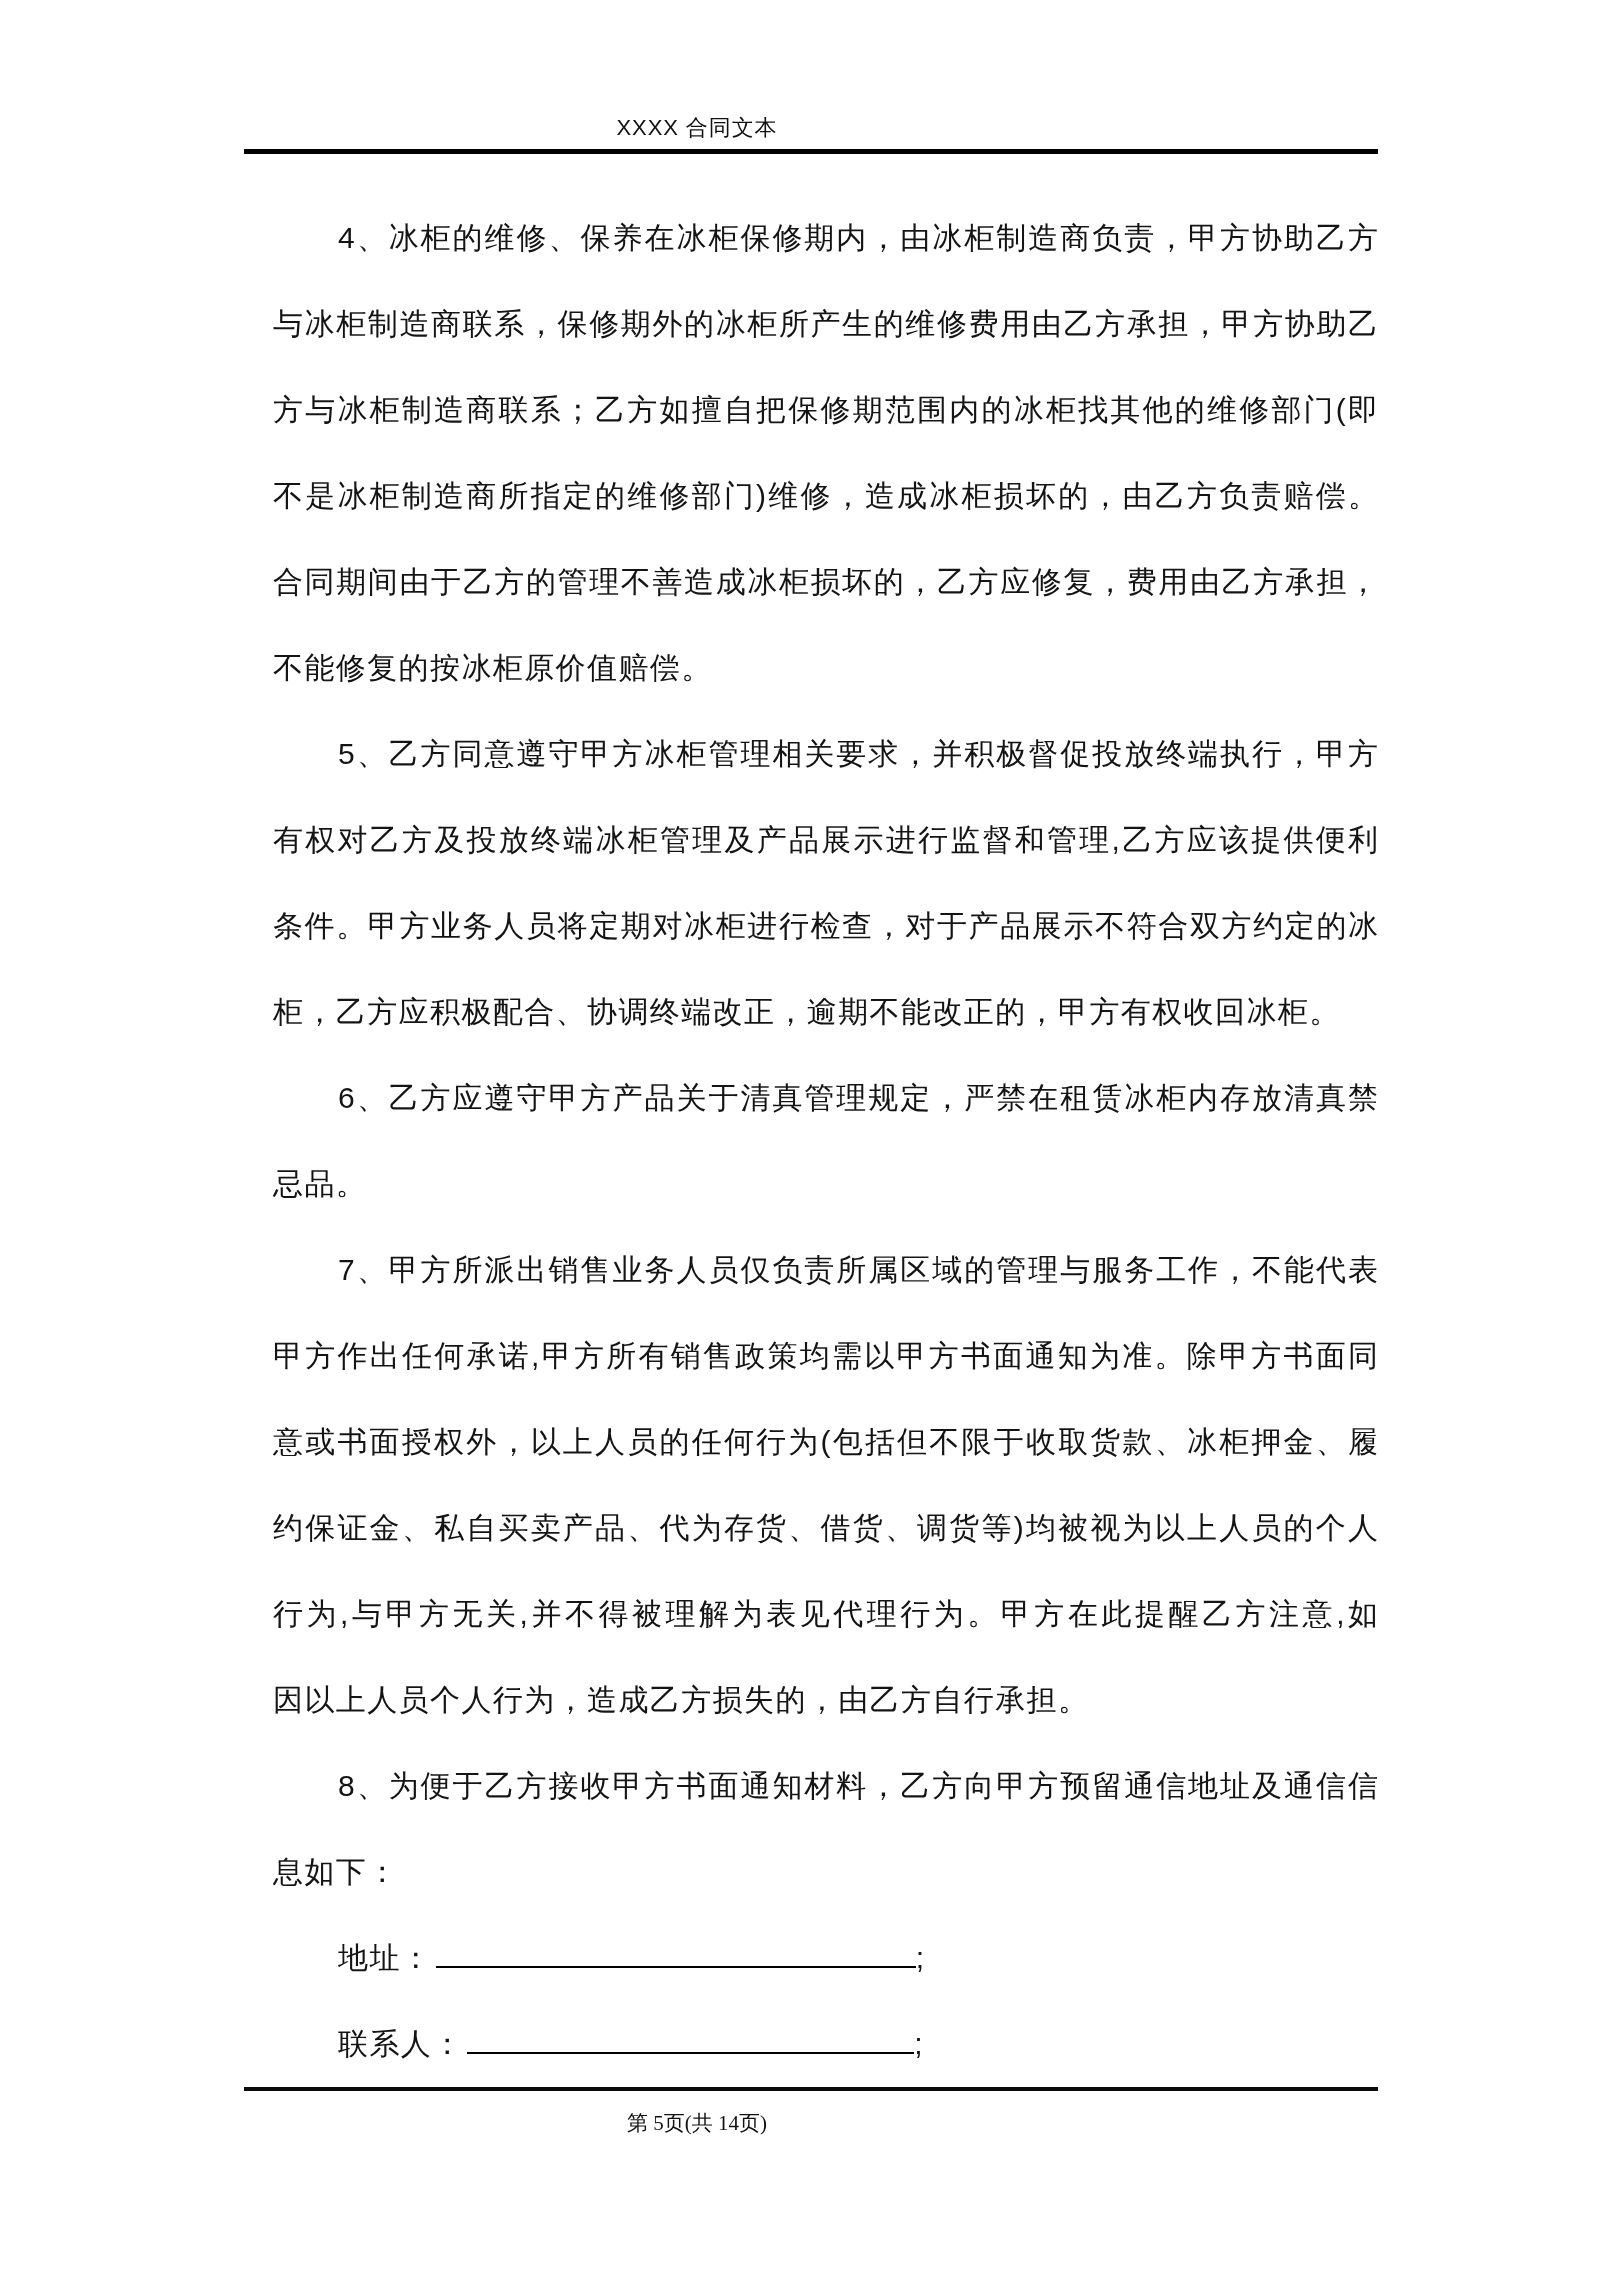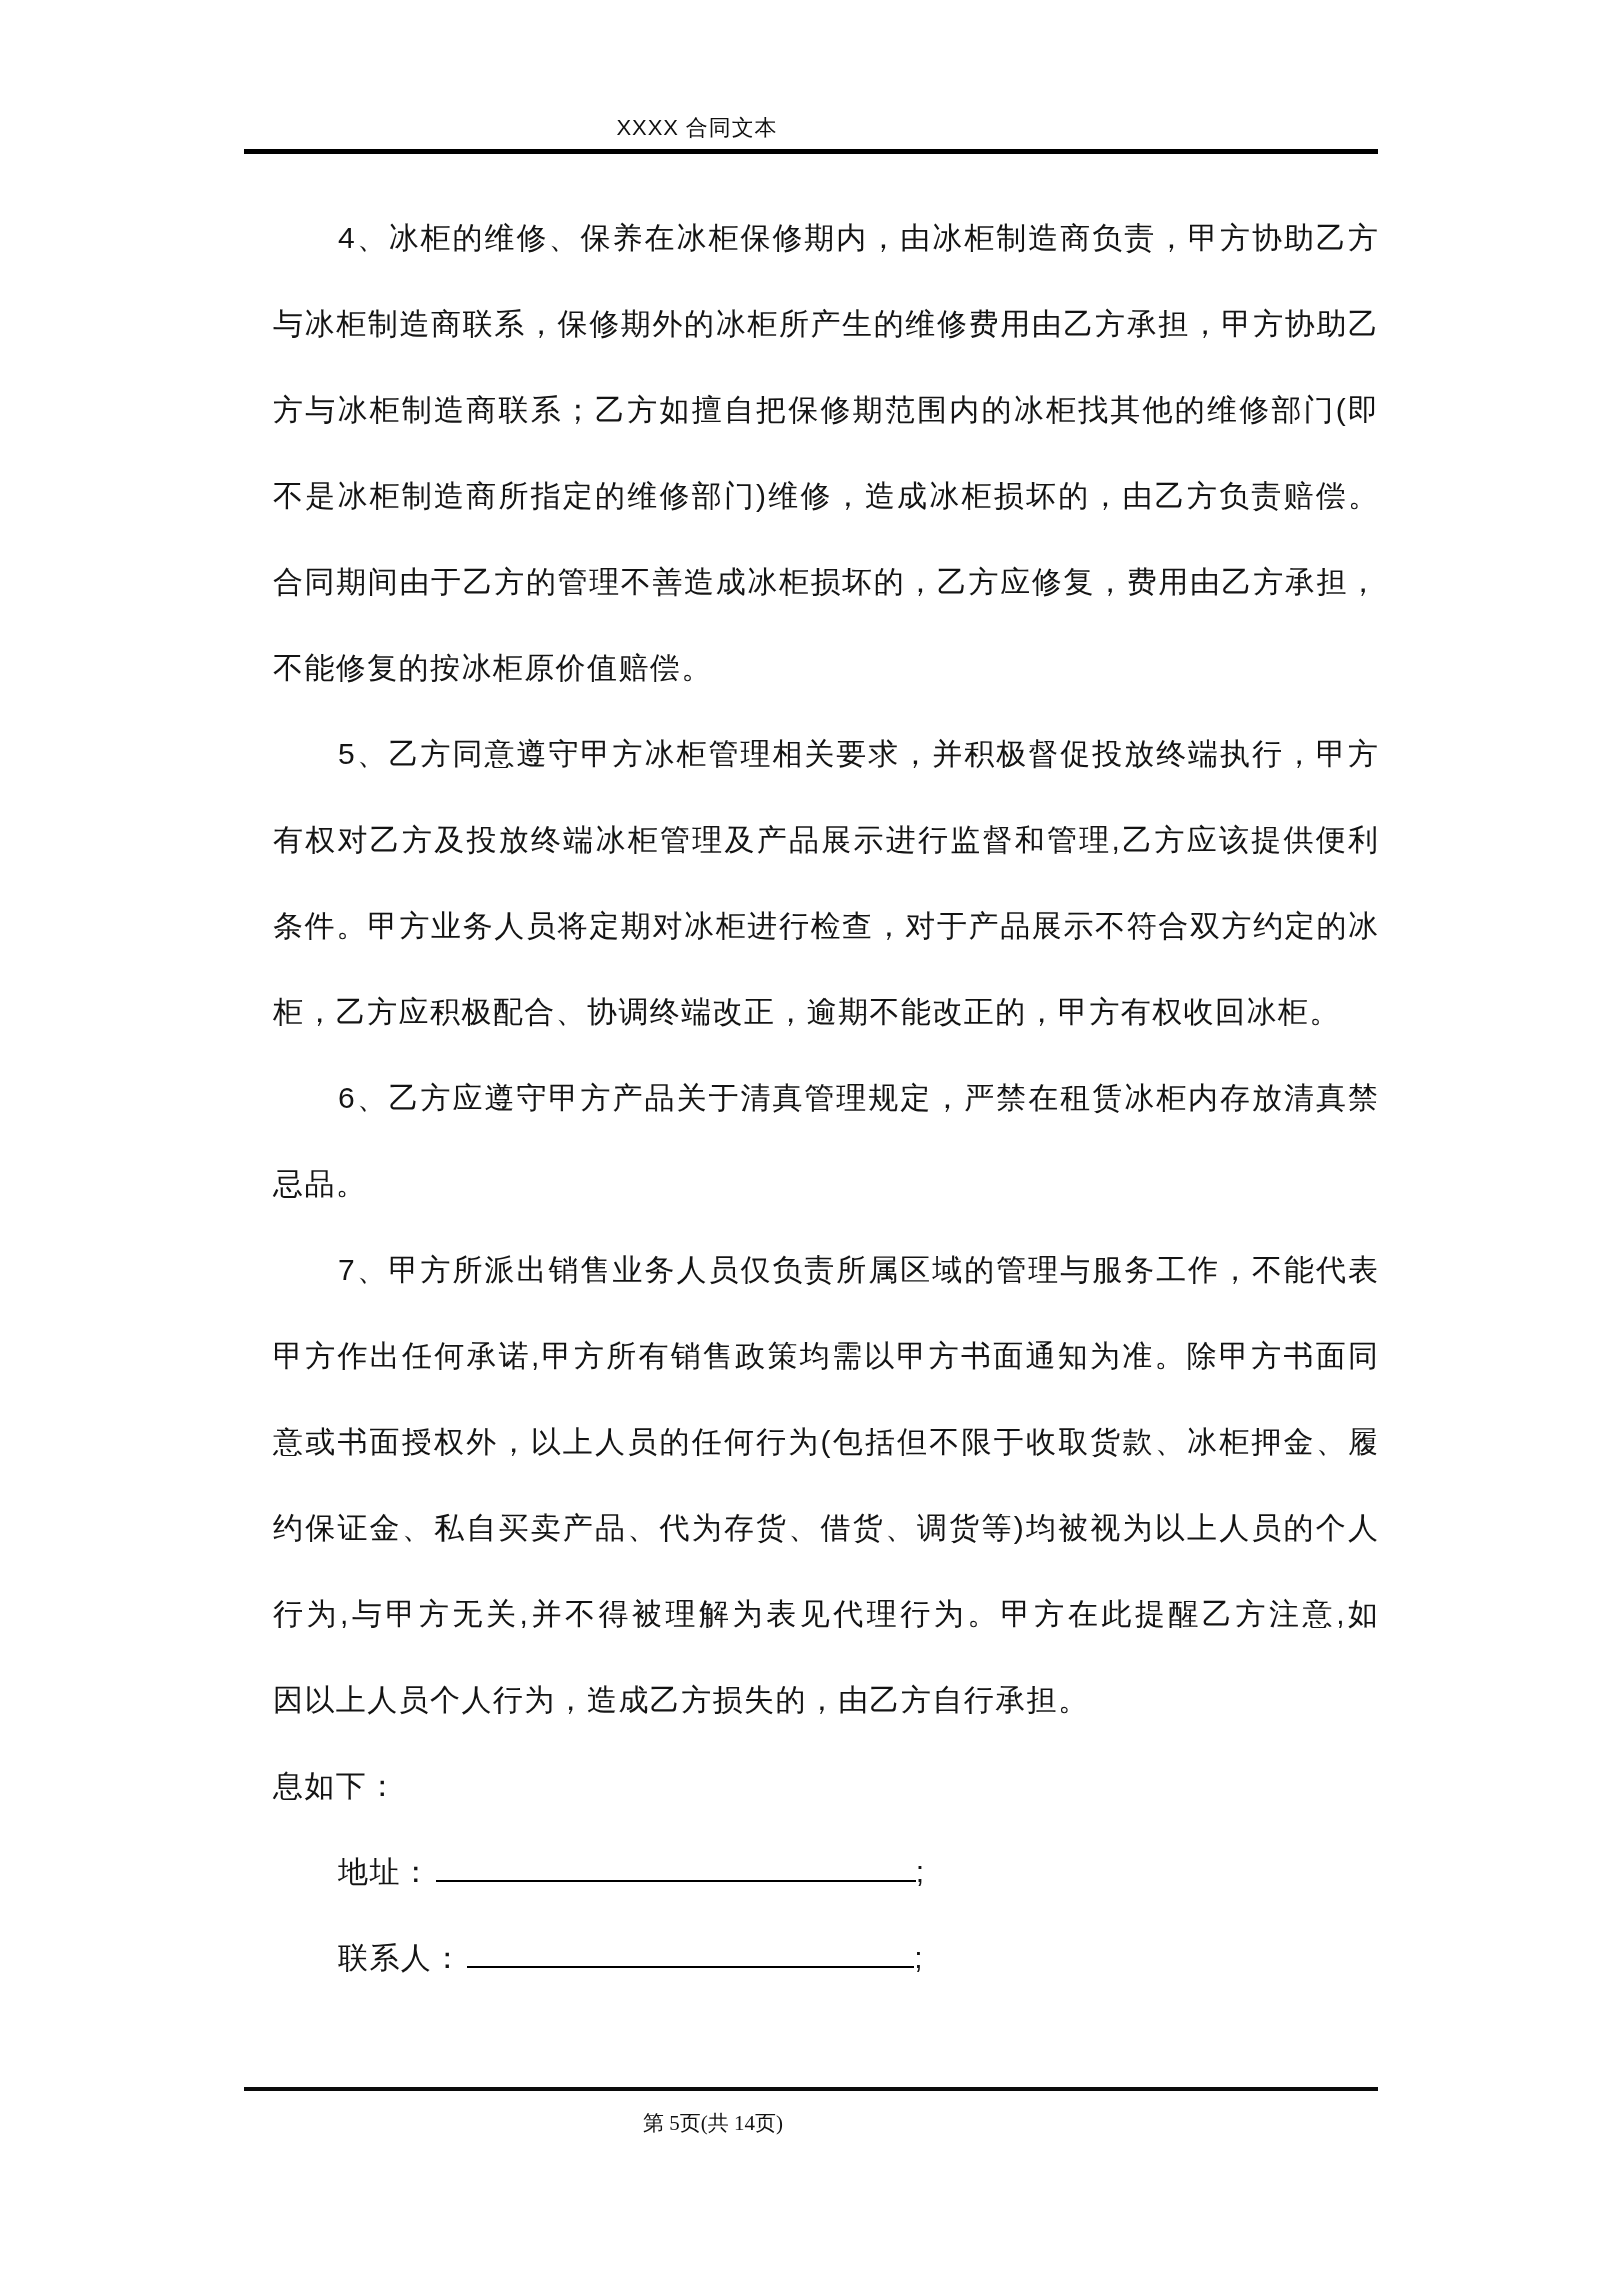--- a/index.html
+++ b/index.html
@@ -55,21 +55,21 @@
   .blank-addr { width: 480px; }
   .blank-contact { width: 447px; }
   .footer-rule {
     position: absolute;
     top: 2087px; left: 244px;
     width: 1134px; height: 3.6px;
     background: #0a0a0a;
   }
   .footer-text {
     position: absolute;
-    top: 2109px; left: 16px;
+    top: 2109px; left: 0;
     width: 100%;
     text-align: center;
     font-size: 21px;
     font-family: "Liberation Serif", "DejaVu Serif", serif;
     color: #111;
   }
 </style>
 </head>
 <body>
 
@@ -90,20 +90,21 @@
     <div class="ln jf">条件。甲方业务人员将定期对冰柜进行检查，对于产品展示不符合双方约定的冰</div>
     <div class="ln">柜，乙方应积极配合、协调终端改正，逾期不能改正的，甲方有权收回冰柜。</div>
     <div class="ln ind jf">6、乙方应遵守甲方产品关于清真管理规定，严禁在租赁冰柜内存放清真禁</div>
     <div class="ln">忌品。</div>
     <div class="ln ind jf">7、甲方所派出销售业务人员仅负责所属区域的管理与服务工作，不能代表</div>
     <div class="ln jf">甲方作出任何承诺,甲方所有销售政策均需以甲方书面通知为准。除甲方书面同</div>
     <div class="ln jf">意或书面授权外，以上人员的任何行为(包括但不限于收取货款、冰柜押金、履</div>
     <div class="ln jf">约保证金、私自买卖产品、代为存货、借货、调货等)均被视为以上人员的个人</div>
     <div class="ln jf">行为,与甲方无关,并不得被理解为表见代理行为。甲方在此提醒乙方注意,如</div>
     <div class="ln">因以上人员个人行为，造成乙方损失的，由乙方自行承担。</div>
+    <div class="ln ind jf">8、为便于乙方接收甲方书面通知材料，乙方向甲方预留通信地址及通信信</div>
     <div class="ln">息如下：</div>
 
     <div class="ln ind"><span>地址：</span><span class="blank blank-addr"></span><span>;</span></div>
 
     <div class="ln ind"><span>联系人：</span><span class="blank blank-contact"></span><span>;</span></div>
   </div>
 
   <div class="footer-rule"></div>
   <div class="footer-text">第 5页(共 14页)</div>
 

